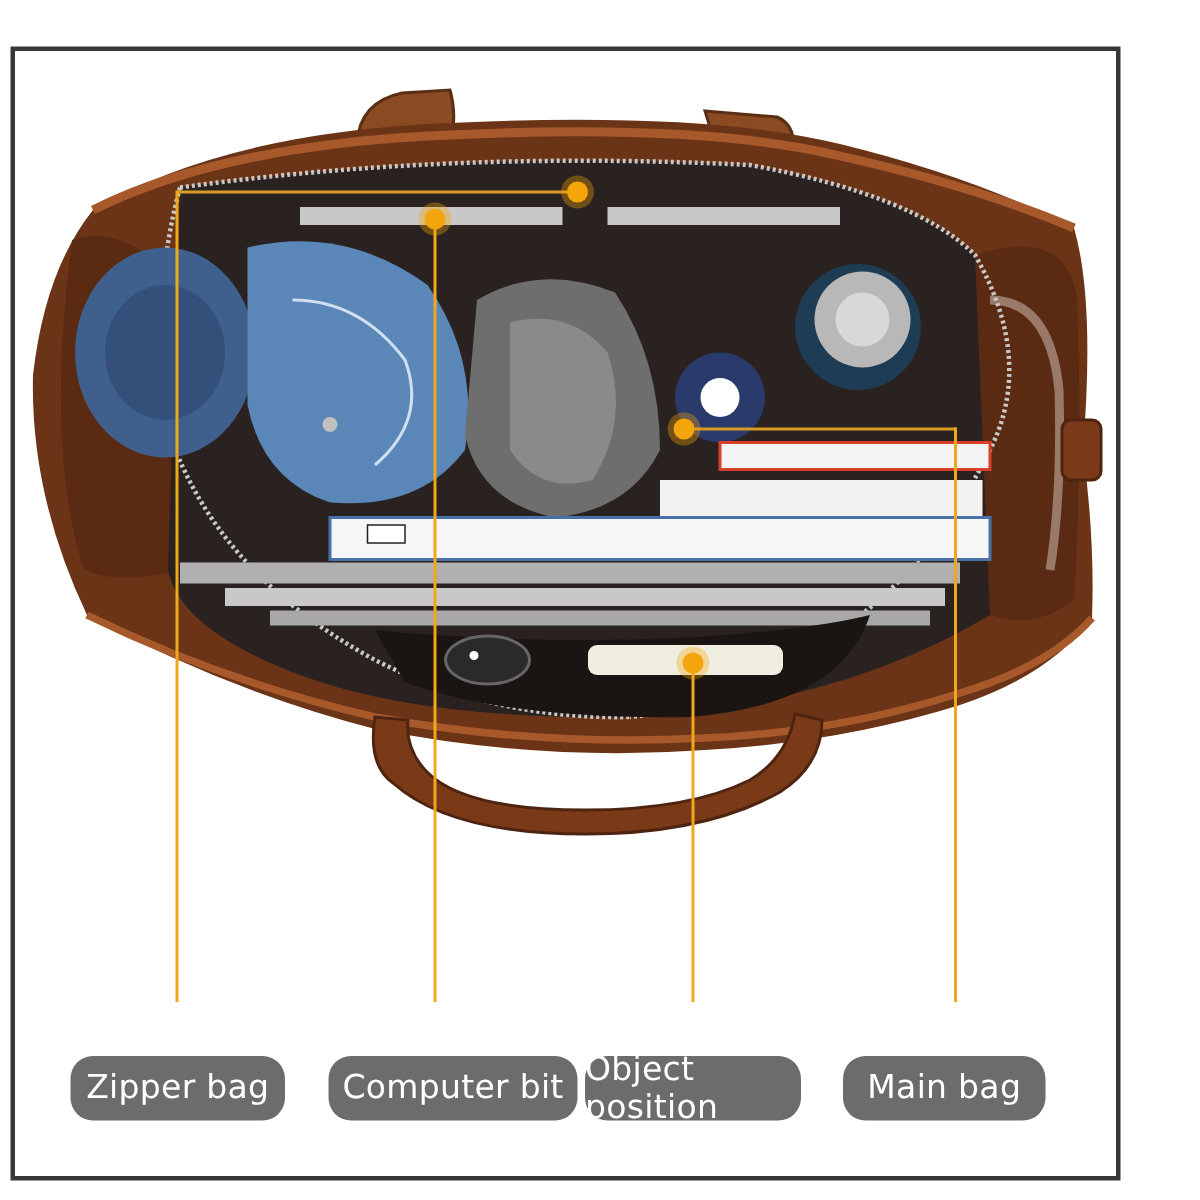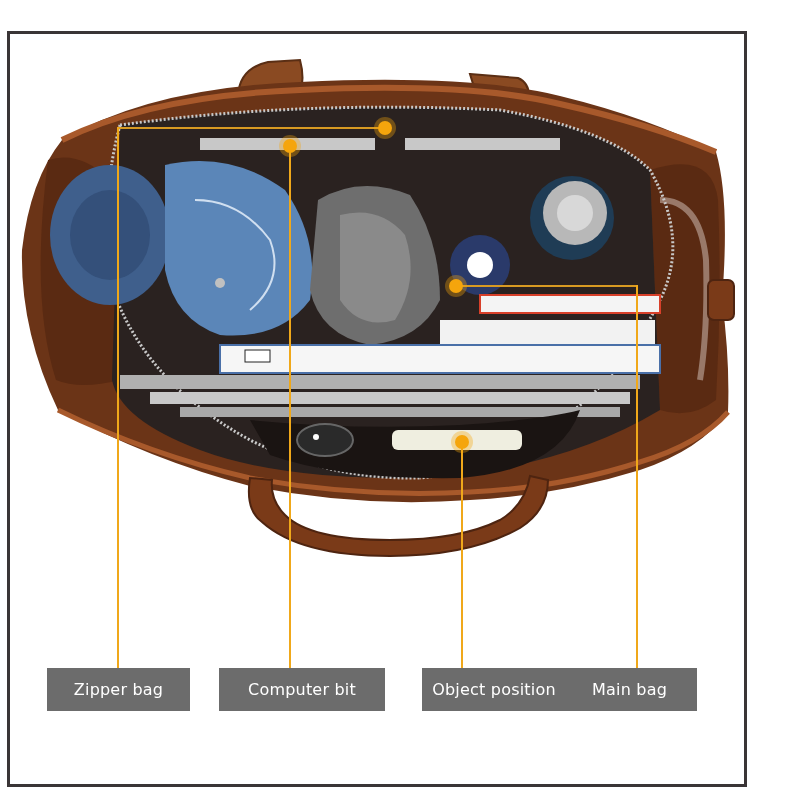--- a/index.html
+++ b/index.html
@@ -1,19 +1,19 @@
 <!DOCTYPE html>
 <html><head>
 <meta charset="utf-8">
 <style>
   html, body { margin:0; padding:0; background:#ffffff; }
   body { width:800px; height:800px; position:relative; overflow:hidden; font-family:"DejaVu Sans", sans-serif; }
   .frame { position:absolute; left:7px; top:31px; width:734px; height:750px; border:3px solid #3a3536; background:#ffffff; box-sizing:content-box; }
   .photo { position:absolute; left:0; top:0; width:800px; height:800px; }
-  .label-box { position:absolute; top:668px; height:43px; background:#6c6c6c; color:#ffffff; font-size:16px; display:flex; align-items:center; justify-content:center; letter-spacing:0.2px; }
+  .label-box { position:absolute; top:704px; height:43px; background:#6c6c6c; color:#ffffff; font-size:22px; display:flex; align-items:center; justify-content:center; letter-spacing:0.2px;border-radius:15px; }
   .vline { position:absolute; width:2px; background:#f0a81a; }
   .hline { position:absolute; height:2px; background:#d89a22; }
   .dot { position:absolute; width:14px; height:14px; border-radius:50%; background:#f5a50c; box-shadow:0 0 0 4px rgba(245,165,12,0.35); }
 </style>
 </head>
 <body>
 
 <div class="frame"></div>
 
 <svg class="photo" viewBox="0 0 800 800" xmlns="http://www.w3.org/2000/svg">
@@ -84,14 +84,14 @@
 
 <div class="vline" style="left:461px; top:442px; height:226px;"></div>
 <div class="dot" style="left:455px; top:435px;"></div>
 
 <div class="hline" style="left:456px; top:285px; width:182px;"></div>
 <div class="vline" style="left:636px; top:285px; height:383px;"></div>
 <div class="dot" style="left:449px; top:279px;"></div>
 
 <div class="label-box" style="left:47px; width:143px;">Zipper bag</div>
 <div class="label-box" style="left:219px; width:166px;">Computer bit</div>
-<div class="label-box" style="left:390px; width:144px;margin-left:32px;">Object position</div>
+<div class="label-box" style="left:390px; width:144px;">Object position</div>
 <div class="label-box" style="left:562px; width:135px;">Main bag</div>
 
 </body></html>

